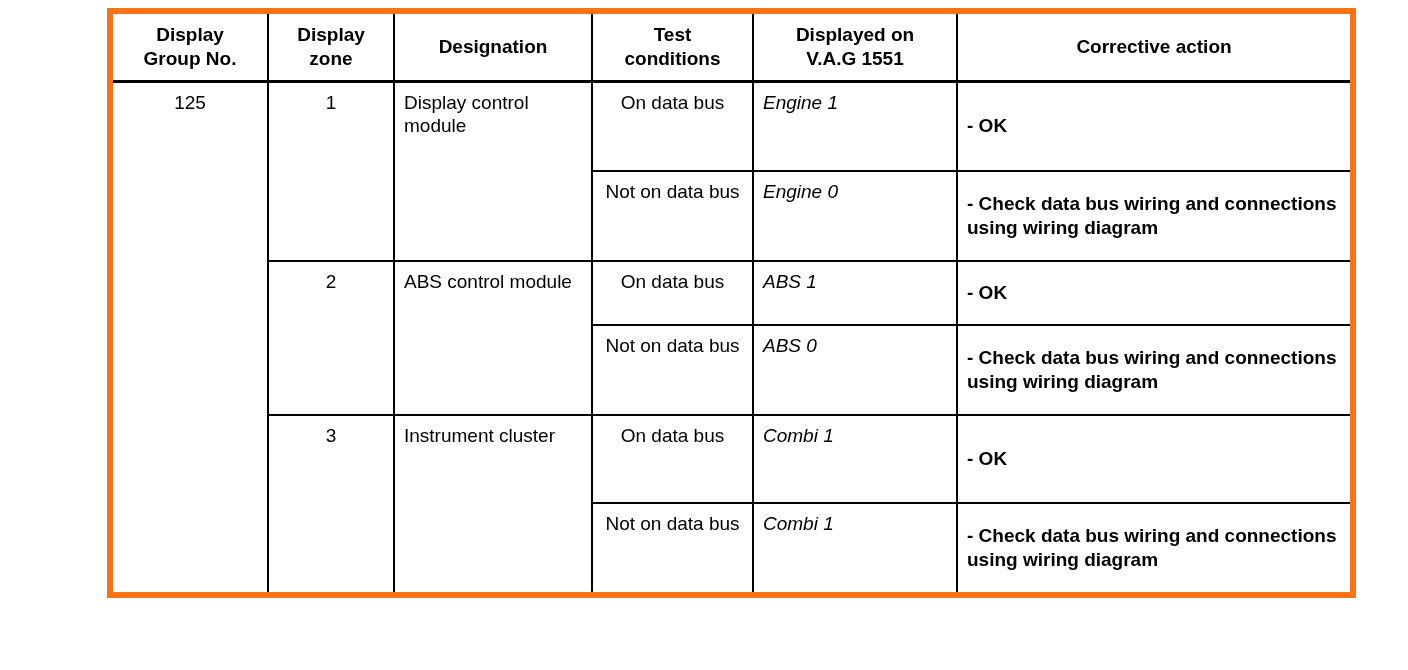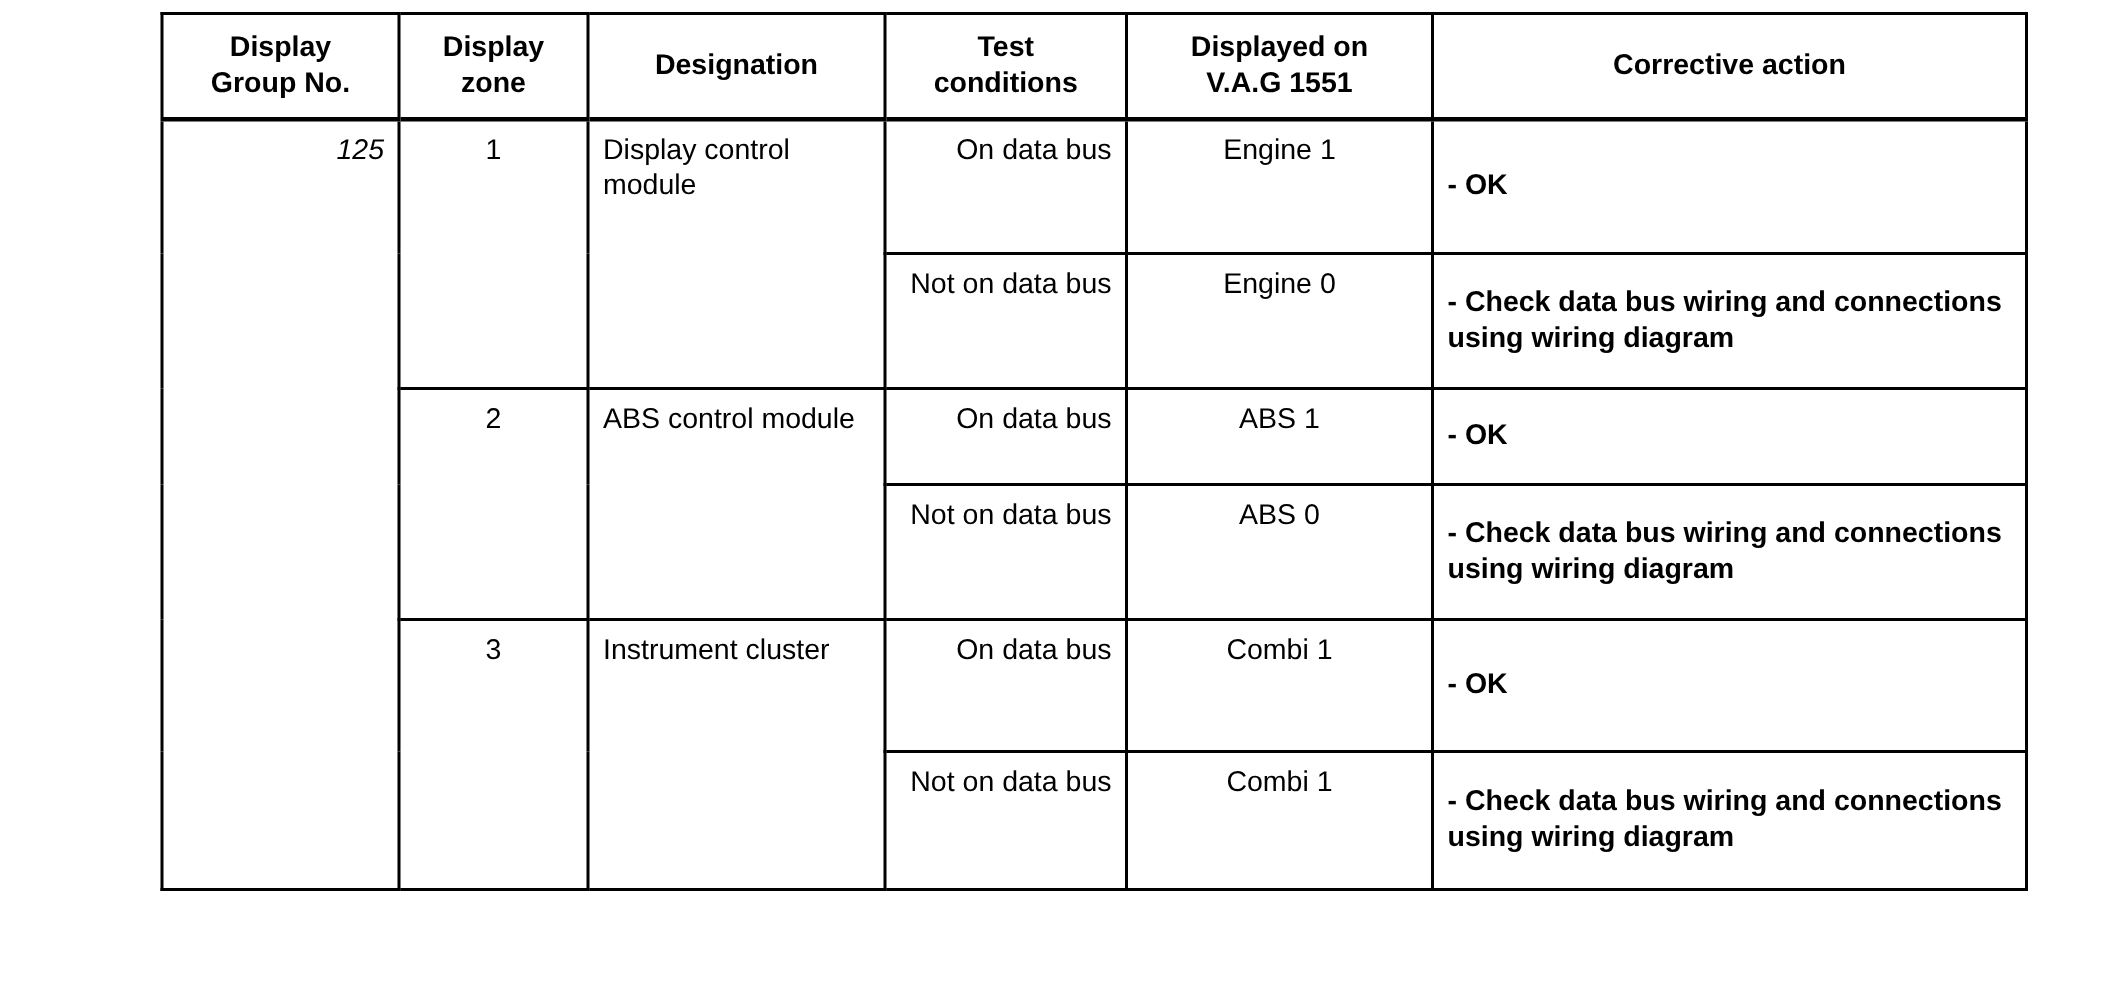--- a/index.html
+++ b/index.html
@@ -28,21 +28,21 @@
     table-layout: fixed;
     background: #ffffff;
   }
   table.vag-table,
   table.vag-table th,
   table.vag-table td {
     box-sizing: border-box;
   }
   
   table.vag-table {
-    border: 2px solid #f97316;
+    border: 6px solid #f97316;
   }
   th, td {
     border: 2px solid #000;
     font-size: 19px;
     line-height: 1.25;
     padding: 6px 9px 6px 9px;
     vertical-align: top;
     font-weight: normal;
   }
   thead th {
@@ -56,44 +56,44 @@
   
   col.c1 { width: 158px; }
   col.c2 { width: 126px; }
   col.c3 { width: 198px; }
   col.c4 { width: 161px; }
   col.c5 { width: 204px; }
   col.c6 { width: 396px; }
 
   
   td.group {
-    text-align: right;
+    text-align: center;
     vertical-align: top;
     padding-top: 8px;
-    font-style: italic;
   }
   td.zone {
     text-align: center;
     vertical-align: top;
     padding-top: 8px;
   }
   td.desig {
     text-align: left;
     vertical-align: top;
     padding-top: 8px;
   }
   td.cond {
-    text-align: right;
+    text-align: center;
     vertical-align: top;
     padding-top: 8px;
   }
   td.disp {
-    text-align: center;
+    text-align: left;
     vertical-align: top;
     padding-top: 8px;
+    font-style: italic;
   }
   td.corr {
     text-align: left;
     vertical-align: middle;
     font-weight: bold;
   }
   tr.r1 { height: 90px; }
   tr.r2 { height: 90px; }
   tr.r3 { height: 64px; }
   tr.r4 { height: 90px; }

